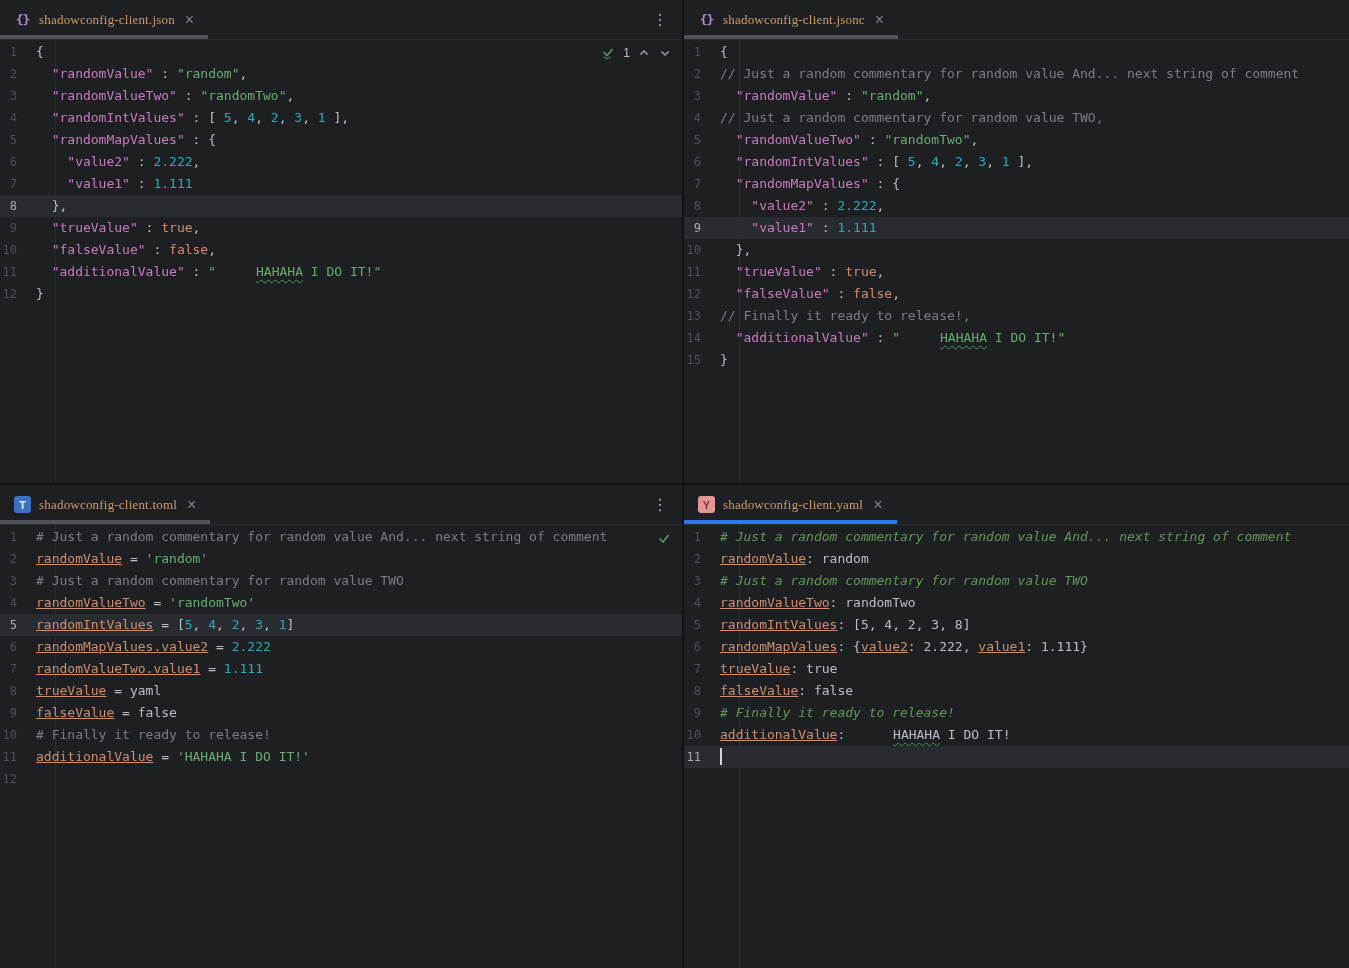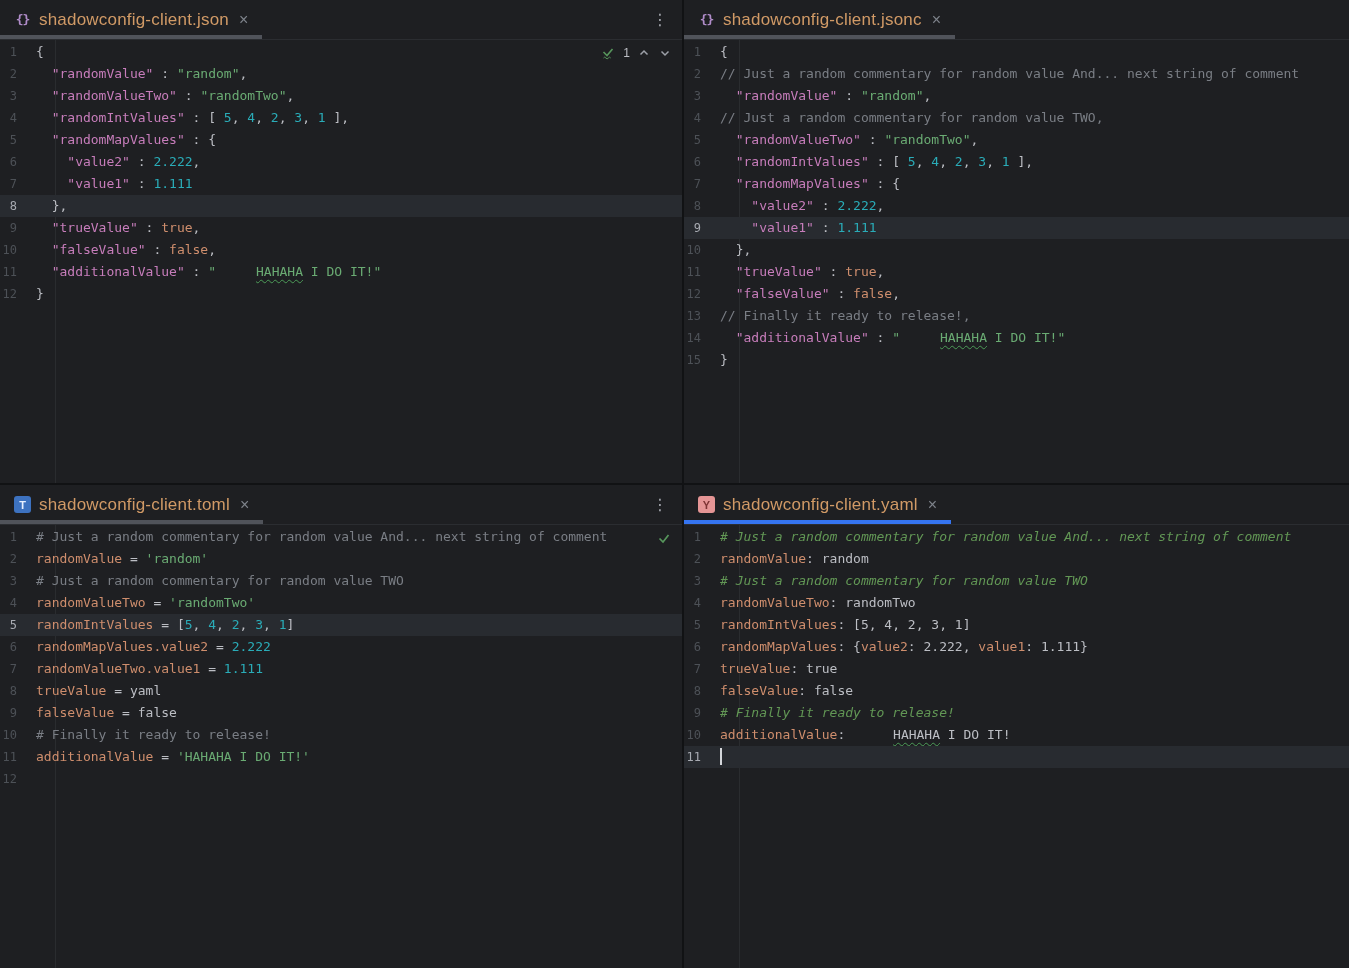--- a/index.html
+++ b/index.html
@@ -10,21 +10,21 @@
   .pane { background:#1e1f22; position:relative; overflow:hidden; display:flex; flex-direction:column; }
 
   
   .tabbar { height:40px; flex:0 0 40px; display:flex; align-items:stretch; position:relative;
             border-bottom:1px solid #2b2d31; background:#1e1f22; }
   .tab { display:inline-flex; align-items:center; gap:8px; padding:0 12px 0 14px;
          position:relative; cursor:default; }
   .tab::after { content:""; position:absolute; left:0; right:0; bottom:0; height:4px;
                 background:#50535a; }
   .tab.active::after { background:var(--accent,#3574f0); }
-  .tab-label { font-size:17px; color:var(--tab-label,#d19a66); letter-spacing:.2px; }
+  .tab-label { font-size:13px; color:var(--tab-label,#d19a66); letter-spacing:.2px;font-family:Liberation Serif, serif; }
   .tab-close { font-size:16px; line-height:1; color:#7e838b; padding:0 2px; cursor:pointer; }
   .tab-icon { width:17px; height:17px; display:inline-flex; align-items:center; justify-content:center; }
   .tab-icon.braces { color:#b08cc9; font-family:"DejaVu Sans Mono",monospace; font-size:13px;
                      font-weight:bold; letter-spacing:-1px; }
   .tab-icon.badge { border-radius:3px; font-size:11px; font-weight:bold; }
   .tab-icon.toml-badge { background:#3d72c0; color:#e8f0ff; }
   .tab-icon.yaml-badge { background:#e59595; color:#7d3434; }
   .kebab { margin-left:auto; align-self:center; margin-right:14px; color:#a2a5ac;
            font-size:16px; line-height:1; cursor:pointer; }
 
@@ -36,21 +36,21 @@
   .line.cur { background:#282b30; }
   .ln { display:inline-block; width:36px; padding-right:19px; text-align:right;
         font-size:12px; color:#4d5157; vertical-align:top; }
   .line.cur .ln { color:#a8abb2; }
   .code { color:#bcbec4; }
   .c-p { color:#bcbec4; }
   .c-k { color:var(--key-json,#c77dbb); }
   .c-s { color:var(--string,#6aab73); }
   .c-n { color:var(--number,#2aacb8); }
   .c-w { color:var(--keyword,#cf8e6d); }
-  .c-o { color:var(--keyword,#cf8e6d); }
+  .c-o { color:var(--keyword,#cf8e6d);text-decoration:underline; }
   .c-c { color:var(--comment,#7a7e85); }
   .c-y { color:var(--comment-yaml,#629755); font-style:italic; }
   .c-t { text-decoration:underline; text-decoration-style:wavy;
          text-decoration-color:var(--squiggle,#4c9b57); text-decoration-thickness:1px;
          text-underline-offset:3px;padding-left:40px; }
   .caret { display:inline-block; width:2px; height:17px; background:#d4d6da;
            vertical-align:middle; margin-top:-3px; }
 
   
   .widget { position:absolute; top:3px; right:6px; display:flex; align-items:center;
@@ -176,21 +176,21 @@
         <span class="tab-close">×</span>
       </div>
     </div>
     <div class="editor">
       <div class="gutter-sep"></div>
       <div class="lines">
           <div class="line"><span class="ln">1</span><span class="code"><span class="c-y"># Just a random commentary for random value And... next string of comment</span></span></div>
           <div class="line"><span class="ln">2</span><span class="code"><span class="c-o">randomValue</span><span class="c-p">: random</span></span></div>
           <div class="line"><span class="ln">3</span><span class="code"><span class="c-y"># Just a random commentary for random value TWO</span></span></div>
           <div class="line"><span class="ln">4</span><span class="code"><span class="c-o">randomValueTwo</span><span class="c-p">: randomTwo</span></span></div>
-          <div class="line"><span class="ln">5</span><span class="code"><span class="c-o">randomIntValues</span><span class="c-p">: [5, 4, 2, 3, 1]</span></span></div>
+          <div class="line"><span class="ln">5</span><span class="code"><span class="c-o">randomIntValues</span><span class="c-p">: [5, 4, 2, 3, 8]</span></span></div>
           <div class="line"><span class="ln">6</span><span class="code"><span class="c-o">randomMapValues</span><span class="c-p">: {</span><span class="c-o">value2</span><span class="c-p">: 2.222, </span><span class="c-o">value1</span><span class="c-p">: 1.111}</span></span></div>
           <div class="line"><span class="ln">7</span><span class="code"><span class="c-o">trueValue</span><span class="c-p">: true</span></span></div>
           <div class="line"><span class="ln">8</span><span class="code"><span class="c-o">falseValue</span><span class="c-p">: false</span></span></div>
           <div class="line"><span class="ln">9</span><span class="code"><span class="c-y"># Finally it ready to release!</span></span></div>
           <div class="line"><span class="ln">10</span><span class="code"><span class="c-o">additionalValue</span><span class="c-p">: </span><span class="c-p c-t">HAHAHA</span><span class="c-p"> I DO IT!</span></span></div>
           <div class="line cur"><span class="ln">11</span><span class="code"><span class="caret"></span></span></div>
         </div>
     </div>
   </div>
 

